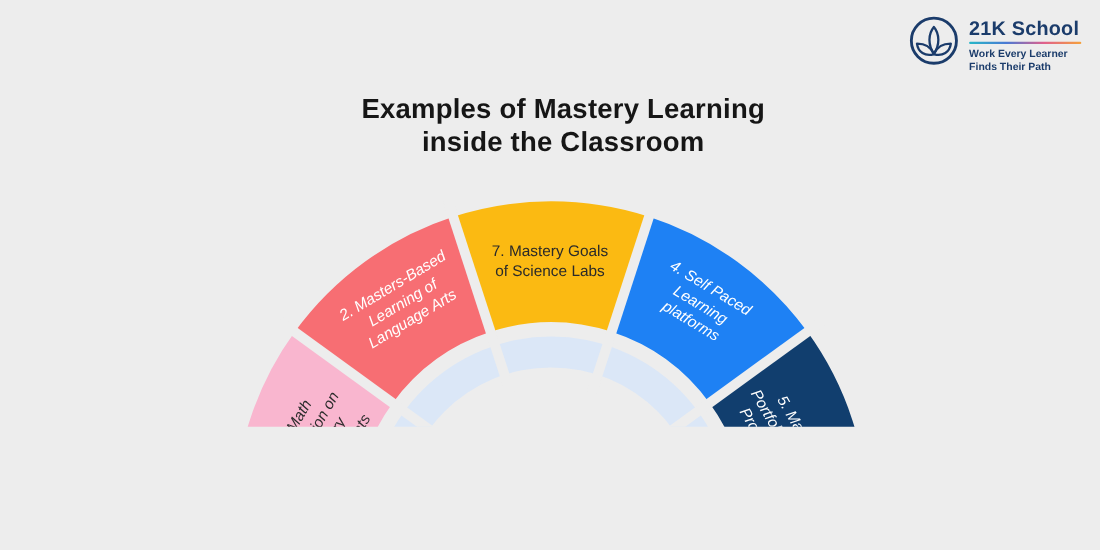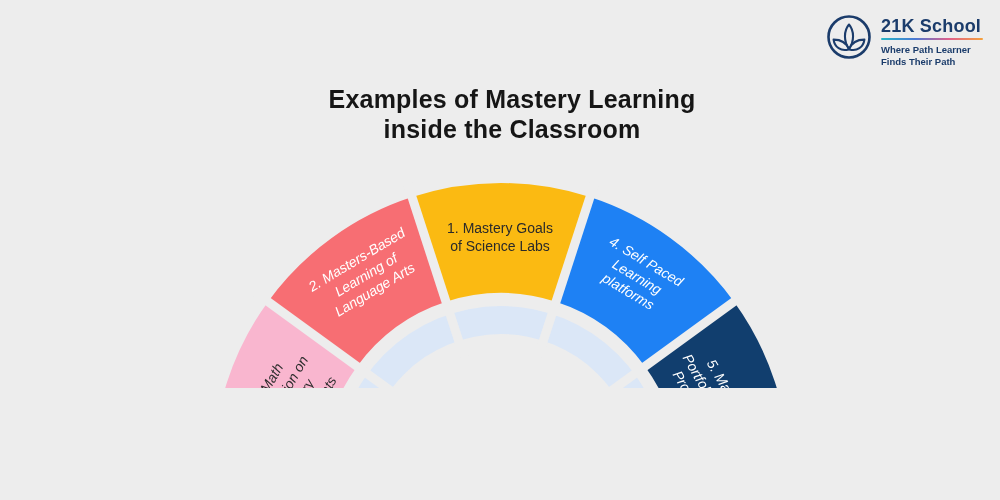--- a/index.html
+++ b/index.html
@@ -31,21 +31,21 @@
   <div class="logo">
     <svg id="logo-icon" class="logo-icon" width="46" height="46" viewBox="0 0 46 46" fill="none">
       <circle cx="23" cy="23" r="20.5" stroke="#1b3c6b" stroke-width="2.6" fill="none"></circle>
       <path d="M23 10.5 C 17.6 17, 17.6 27, 23 35 C 28.4 27, 28.4 17, 23 10.5 Z" stroke="#1b3c6b" stroke-width="2.1" fill="none" stroke-linejoin="round"></path>
       <path d="M22.6 35.4 C 15 37.4, 8.6 33.4, 7.6 25.6 C 14.6 25.6, 20.4 29, 22.8 34.8 Z" stroke="#1b3c6b" stroke-width="2.1" fill="none" stroke-linejoin="round"></path>
       <path d="M23.4 35.4 C 31 37.4, 37.4 33.4, 38.4 25.6 C 31.4 25.6, 25.6 29, 23.2 34.8 Z" stroke="#1b3c6b" stroke-width="2.1" fill="none" stroke-linejoin="round"></path>
     </svg>
     <div class="logo-text">
       <div class="brand" style="color: rgb(27, 60, 107);">21K School</div>
       <div class="grad-bar" id="grad-bar" style="background: linear-gradient(90deg, rgb(38, 183, 199), rgb(74, 121, 212), rgb(224, 96, 140), rgb(246, 162, 59));"></div>
-      <div class="tagline" style="color: rgb(27, 60, 107);">Where Path Learner
+      <div class="tagline" style="color: rgb(27, 60, 107);">Work Every Learner
 Finds Their Path</div>
     </div>
   </div>
 
   <div class="title" id="page-title" style="color: rgb(22, 22, 22); padding-left: 12px;">Examples of Mastery Learning
 inside the Classroom</div>
 
   <svg class="arc-svg" id="arc-svg" width="1000" height="500" viewBox="0 0 1000 500">
       <path d="M213.0 471.0 A288 288 0 0 1 268.0 301.7 L357.0 366.4 A178 178 0 0 0 323.0 471.0 Z" fill="#f9b6cf"></path>
       <path d="M268.0 301.7 A288 288 0 0 1 412.0 197.1 L446.0 301.7 A178 178 0 0 0 357.0 366.4 Z" fill="#f76e73"></path>
@@ -60,21 +60,21 @@
     </svg>
 
   <div id="labels">
       <div class="seg-label italic" style="left: 291px; top: 398px; color: rgb(45, 45, 45); transform: translate(-50%, -50%) rotate(-60deg);">1. Math
 Instruction on
 Mastery
 Checkpoints</div>
       <div class="seg-label italic" style="left: 366px; top: 275px; color: rgb(255, 255, 255); transform: translate(-50%, -50%) rotate(-31deg);">2. Masters-Based
 Learning of
 Language Arts</div>
-      <div class="seg-label" style="left: 500px; top: 237px; color: rgb(42, 42, 42); transform: translate(-50%, -50%) rotate(0deg);">1. Mastery Goals
+      <div class="seg-label" style="left: 500px; top: 237px; color: rgb(42, 42, 42); transform: translate(-50%, -50%) rotate(0deg);">7. Mastery Goals
 of Science Labs</div>
       <div class="seg-label italic" style="left: 637px; top: 277px; color: rgb(255, 255, 255); transform: translate(-50%, -50%) rotate(31deg);">4. Self Paced
 Learning
 platforms</div>
       <div class="seg-label italic" style="left: 711px; top: 398px; color: rgb(255, 255, 255); transform: translate(-50%, -50%) rotate(60deg);">5. Mastery
 Portfollio-Based
 Project Work</div>
     </div>
 
 </div>

